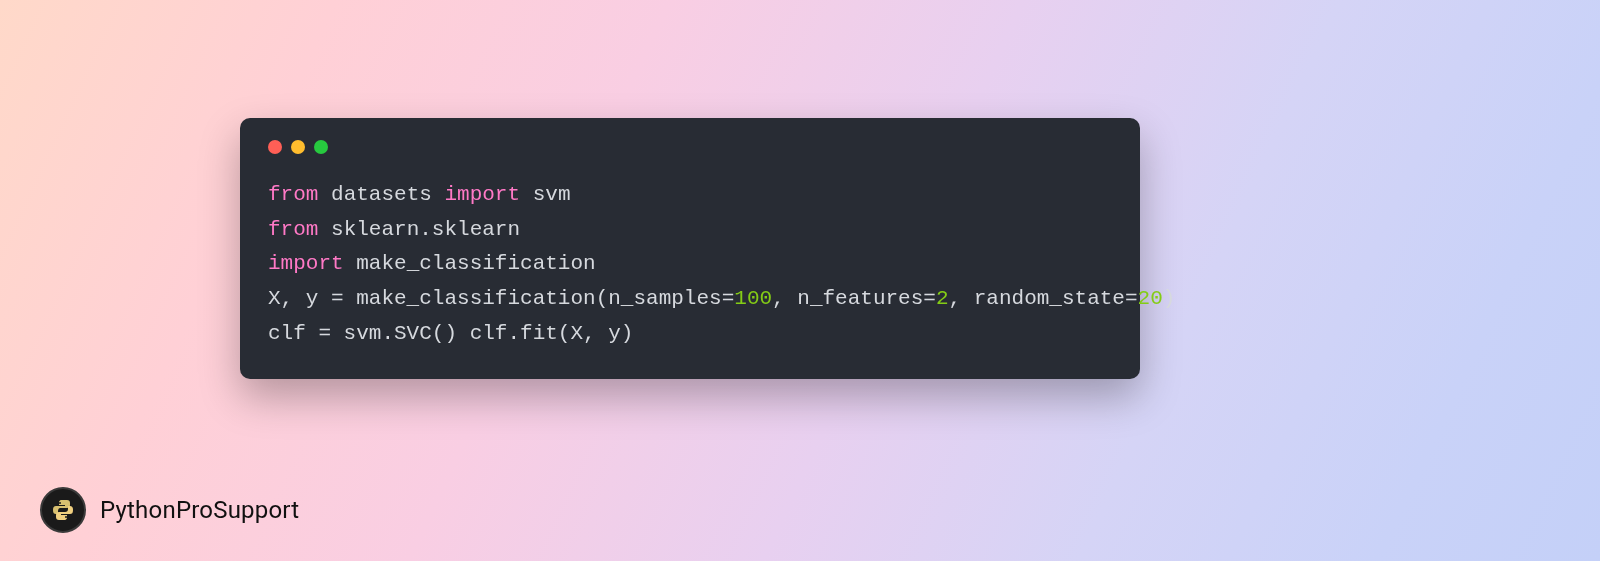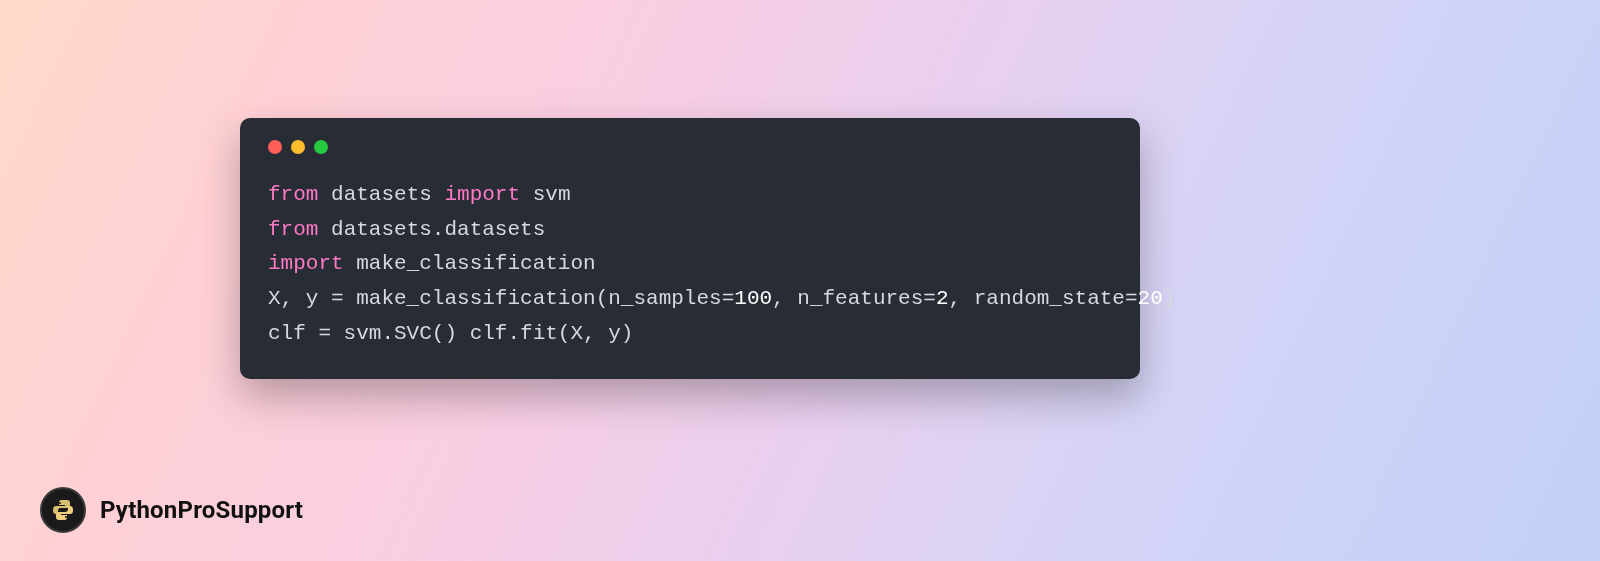--- a/index.html
+++ b/index.html
@@ -32,56 +32,56 @@
   .dot.yellow { background: #ffbd2e; }
   .dot.green { background: #27c93f; }
   .code {
     font-size: 21px;
     line-height: 1.65;
     color: #d6d9de;
     white-space: pre;
     font-weight: 500;
   }
   .kw { color: #ff79c6; }
-  .num { color: #ffffff; }
+  .num { color: #84cc16; }
   .footer {
     position: absolute;
     left: 40px;
     bottom: 28px;
     display: flex;
     align-items: center;
     gap: 14px;
   }
   .logo {
     width: 46px; height: 46px; border-radius: 50%;
     background: #1a1a1a;
     display: flex; align-items: center; justify-content: center;
     border: 2px solid #3a3a3a;
     position: relative;
   }
   .logo svg { width: 24px; height: 24px; }
   .brand {
     font-family: -apple-system, BlinkMacSystemFont, "Segoe UI", Roboto, "Helvetica Neue", Arial, sans-serif;
     font-size: 24px;
-    font-weight: 700;
+    font-weight: 400;
     color: #111;
     letter-spacing: 0.2px;
   }
 </style>
 </head>
 <body>
 
 <div class="code-window">
   <div class="traffic-lights">
     <span class="dot red"></span>
     <span class="dot yellow"></span>
     <span class="dot green"></span>
   </div>
   <div class="code"><span><span class="kw">from</span><span> datasets </span><span class="kw">import</span><span> svm</span></span>
-<span><span class="kw">from</span><span> datasets.datasets</span></span>
+<span><span class="kw">from</span><span> sklearn.sklearn</span></span>
 <span><span class="kw">import</span><span> make_classification</span></span>
 <span><span>X, y = make_classification(n_samples=</span><span class="num">100</span><span>, n_features=</span><span class="num">2</span><span>, random_state=</span><span class="num">20</span><span>)</span></span>
 <span>clf = svm.SVC() clf.fit(X, y)</span></div>
 </div>
 
 <div class="footer">
   <div class="logo">
     <svg viewBox="0 0 24 24">
       <path fill="#d8c070" d="M11 2c-3 0-3 2-3 3v2h6v1H5c-2 0-3 1-3 4s1 4 3 4h2v-3c0-2 1-3 3-3h6c2 0 3-1 3-3V5c0-2-1-3-3-3h-5zm-2 2a1 1 0 110 2 1 1 0 010-2z"></path>
       <path fill="#f0d080" d="M13 22c3 0 3-2 3-3v-2h-6v-1h9c2 0 3-1 3-4s-1-4-3-4h-2v3c0 2-1 3-3 3H8c-2 0-3 1-3 3v2c0 2 1 3 3 3h5zm2-2a1 1 0 110-2 1 1 0 010 2z"></path>

